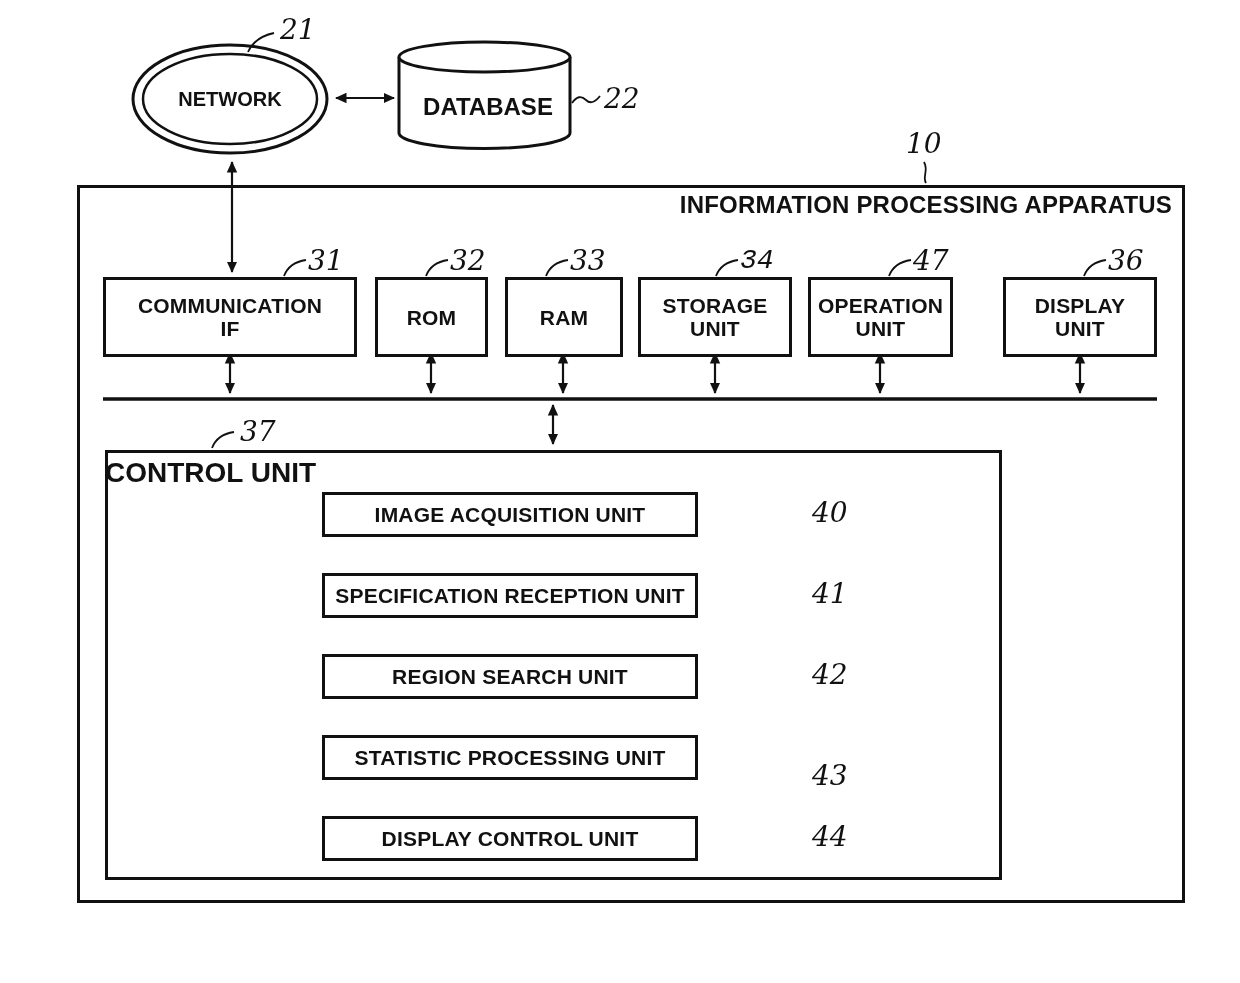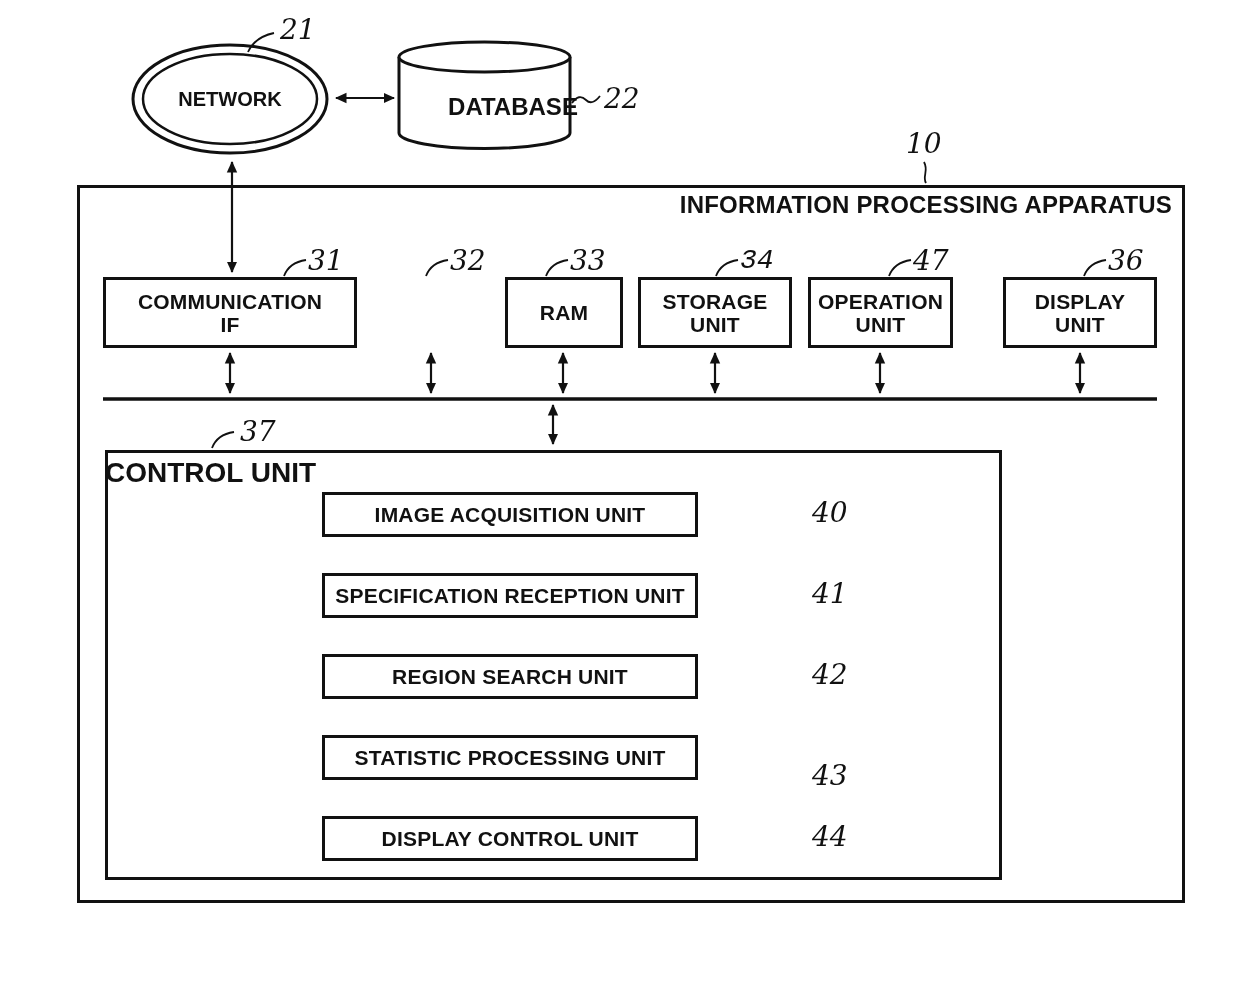--- a/index.html
+++ b/index.html
@@ -8,21 +8,21 @@
     font-family:"Liberation Sans",sans-serif;color:#111;overflow:hidden;
   }
   svg.layer{position:absolute;left:0;top:0;z-index:1;pointer-events:none;}
   .box{
     position:absolute;box-sizing:border-box;border:3px solid #111;background:#fff;
     display:flex;flex-direction:column;align-items:center;justify-content:center;
     text-align:center;font-weight:bold;z-index:2;
   }
   .outer{z-index:0;background:#fff;}
   .ctrl{z-index:1;background:#fff;}
-  .comp{font-size:21px;line-height:23px;letter-spacing:.2px;top:277px;height:71px;}
+  .comp{font-size:21px;line-height:23px;letter-spacing:.2px;top:277px;height:80px;}
   .module{left:322px;width:376px;height:45px;font-size:21px;letter-spacing:.2px;z-index:3;}
   .lbl{position:absolute;font-weight:bold;z-index:2;white-space:nowrap;}
   .ref{
     position:absolute;font-family:"DejaVu Serif",serif;font-style:italic;
     font-size:28px;line-height:28px;z-index:3;white-space:nowrap;
   }
   .stroke{fill:none;stroke:#111;stroke-width:2.2px;}
   .thin{fill:none;stroke:#111;stroke-width:1.8px;}
   .shape{fill:#fff;stroke:#111;stroke-width:3px;}
 </style>
@@ -79,33 +79,36 @@
     <path class="thin" d="M786,517 q6,-9 11,-3 q5,5 11,-3"></path>
     <path class="thin" d="M786,598 q6,-9 11,-3 q5,5 11,-3"></path>
     <path class="thin" d="M786,679 q6,-9 11,-3 q5,5 11,-3"></path>
     <path class="thin" d="M786,760 q6,-9 11,-3 q5,5 11,-3"></path>
     <path class="thin" d="M786,841 q6,-9 11,-3 q5,5 11,-3"></path>
   </svg>
 
   <div class="lbl" style="left:132px;top:45px;width:196px;height:108px;display:flex;align-items:center;justify-content:center;font-size:20px;">NETWORK</div>
   <div class="ref" style="left:280px;top:16px;">21</div>
 
-  <div class="lbl" style="left:399px;top:90px;width:178px;height:34px;display:flex;align-items:center;justify-content:center;font-size:24px;margin-left:25px;">DATABASE</div>
+  <div class="lbl" style="left:399px;top:90px;width:178px;height:34px;display:flex;align-items:center;justify-content:center;font-size:24px;">DATABASE</div>
   <div class="ref" style="left:604px;top:85px;">22</div>
 
   <div class="box outer" style="left:77px;top:185px;width:1108px;height:718px;"></div>
   <div class="lbl" style="right:68px;top:191px;font-size:24px;letter-spacing:.2px;">INFORMATION PROCESSING APPARATUS</div>
   <div class="ref" style="left:906px;top:130px;">10</div>
 
   <div class="box comp" style="left:103px;width:254px;">
     <span>COMMUNICATION</span>
     <span>IF</span>
   </div>
   <div class="ref" style="left:308px;top:247px;">31</div>
 
+  <div class="box comp" style="left:375px;width:113px;">
+    <span>ROM</span>
+  </div>
   <div class="ref" style="left:450px;top:247px;">32</div>
 
   <div class="box comp" style="left:505px;width:118px;">
     <span>RAM</span>
   </div>
   <div class="ref" style="left:570px;top:247px;">33</div>
 
   <div class="box comp" style="left:638px;width:154px;">
     <span>STORAGE</span>
     <span>UNIT</span>

